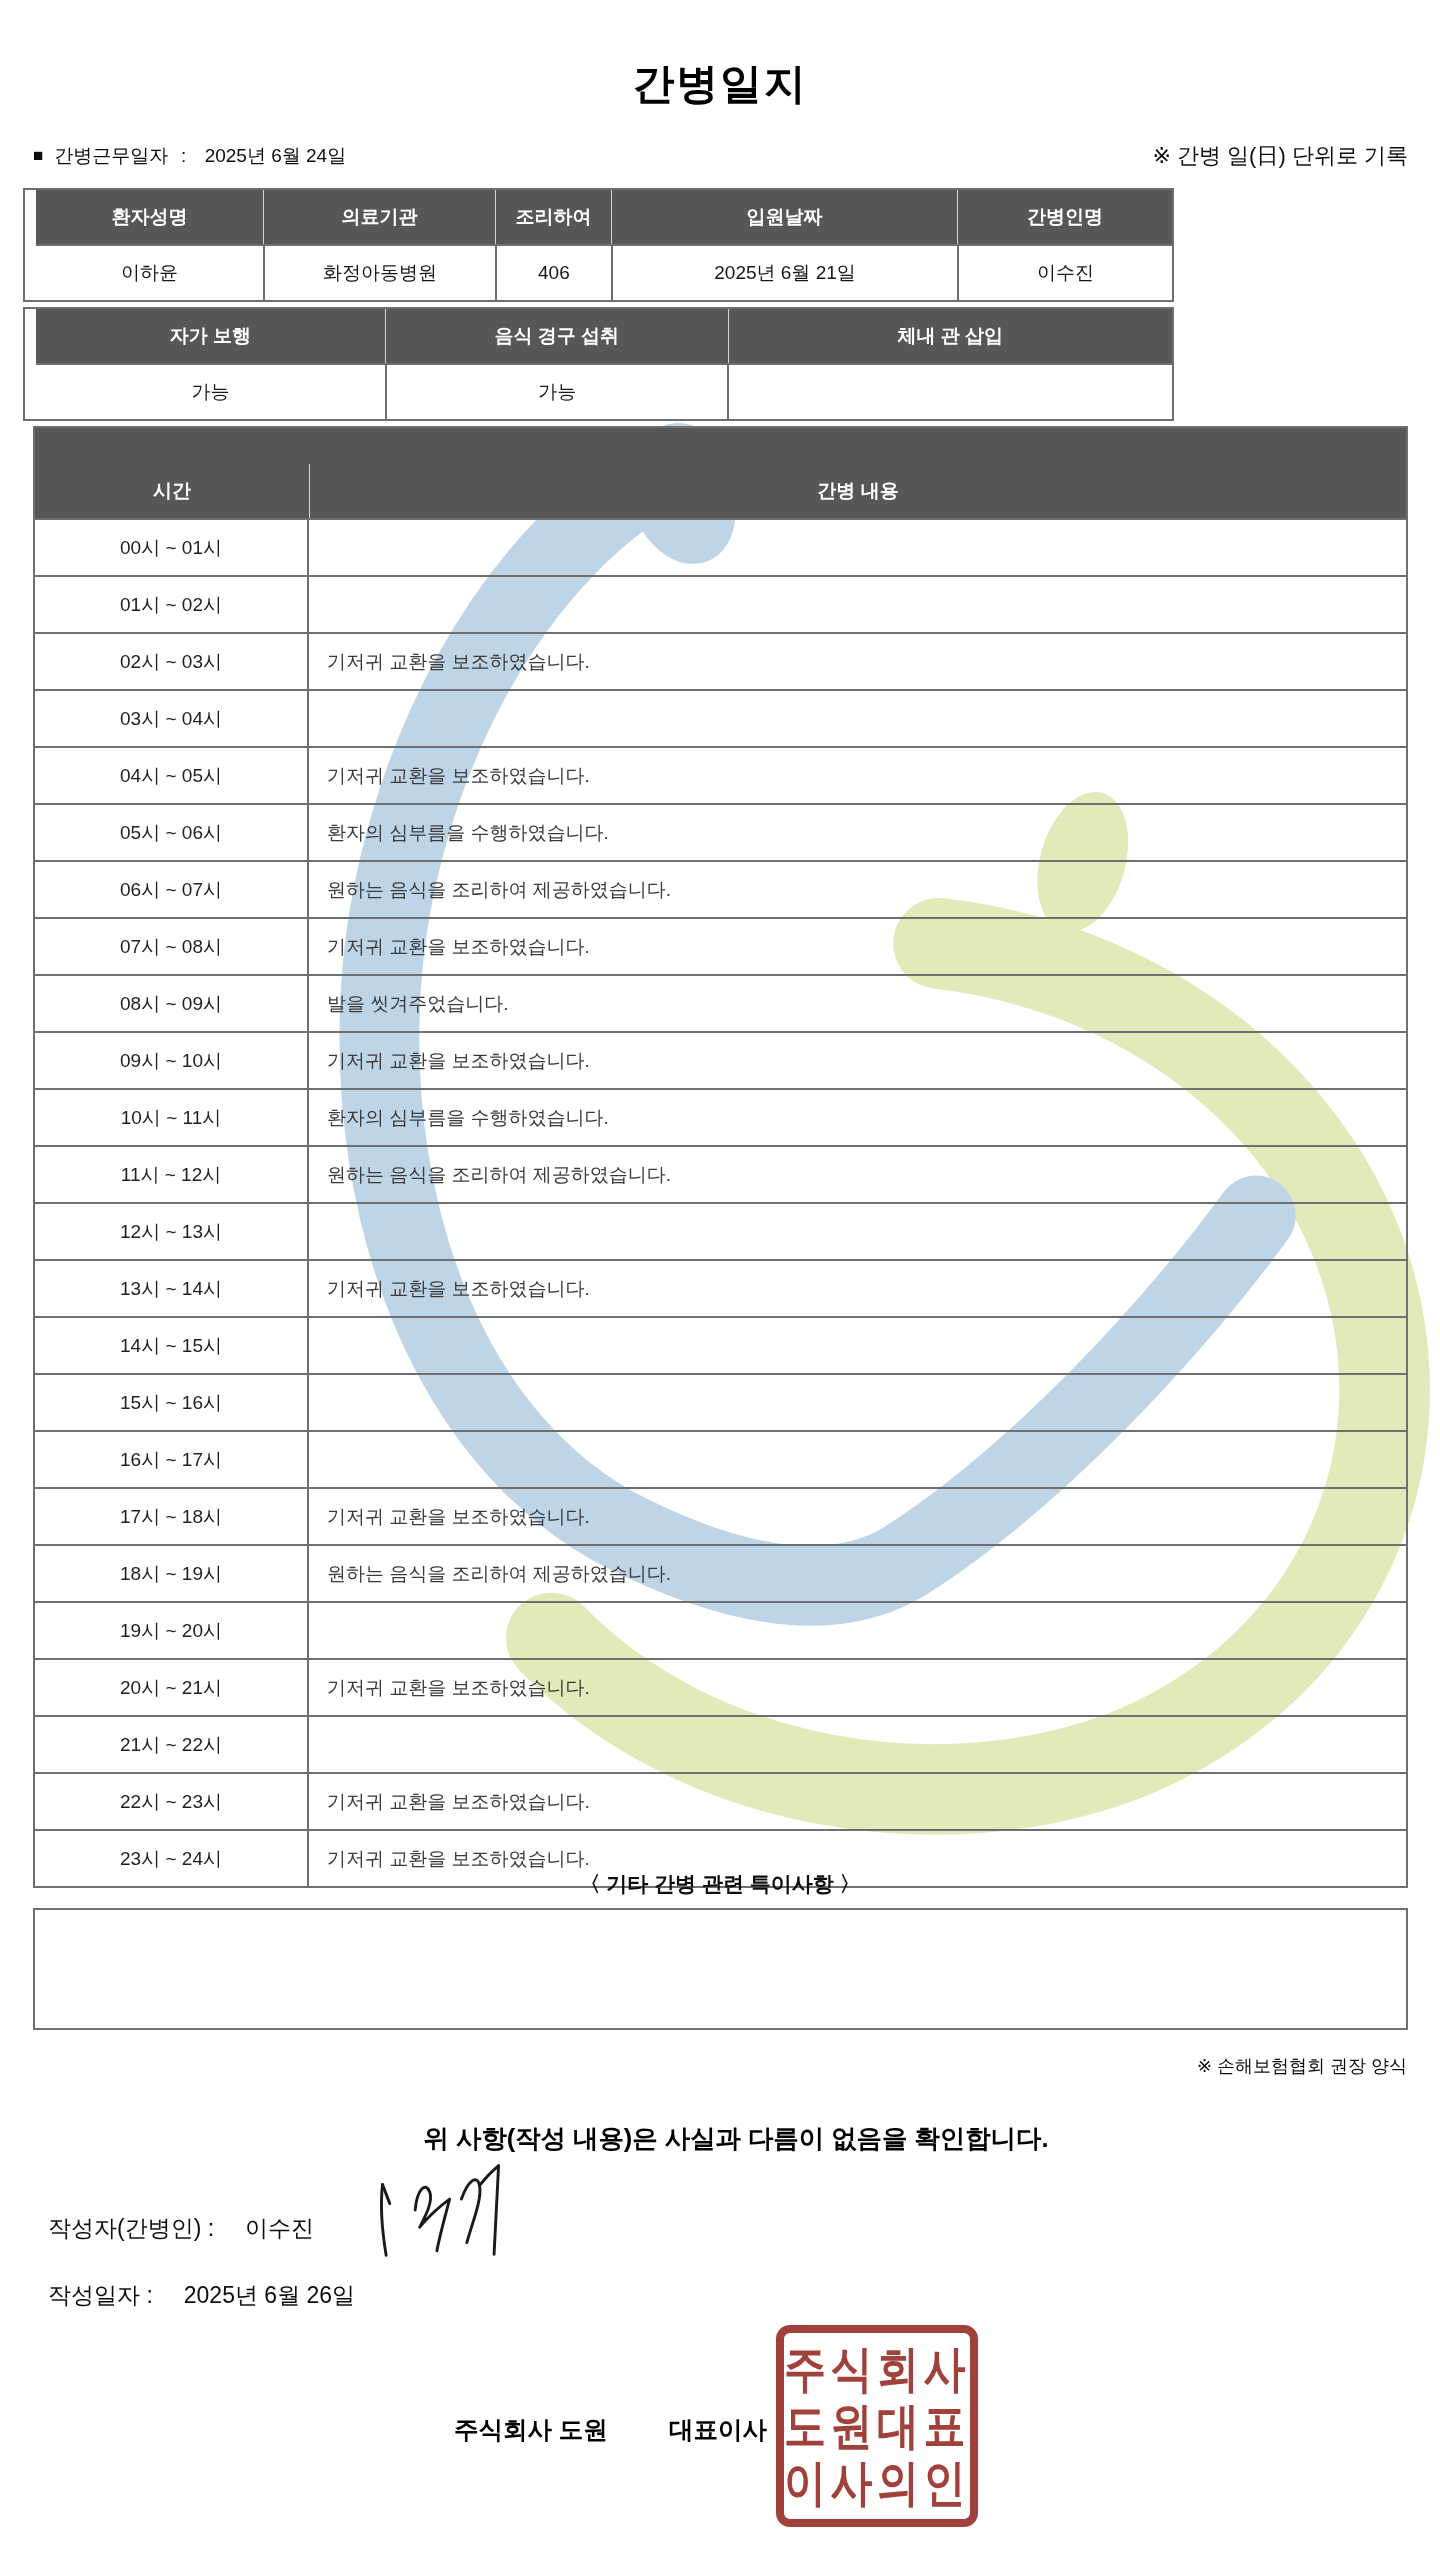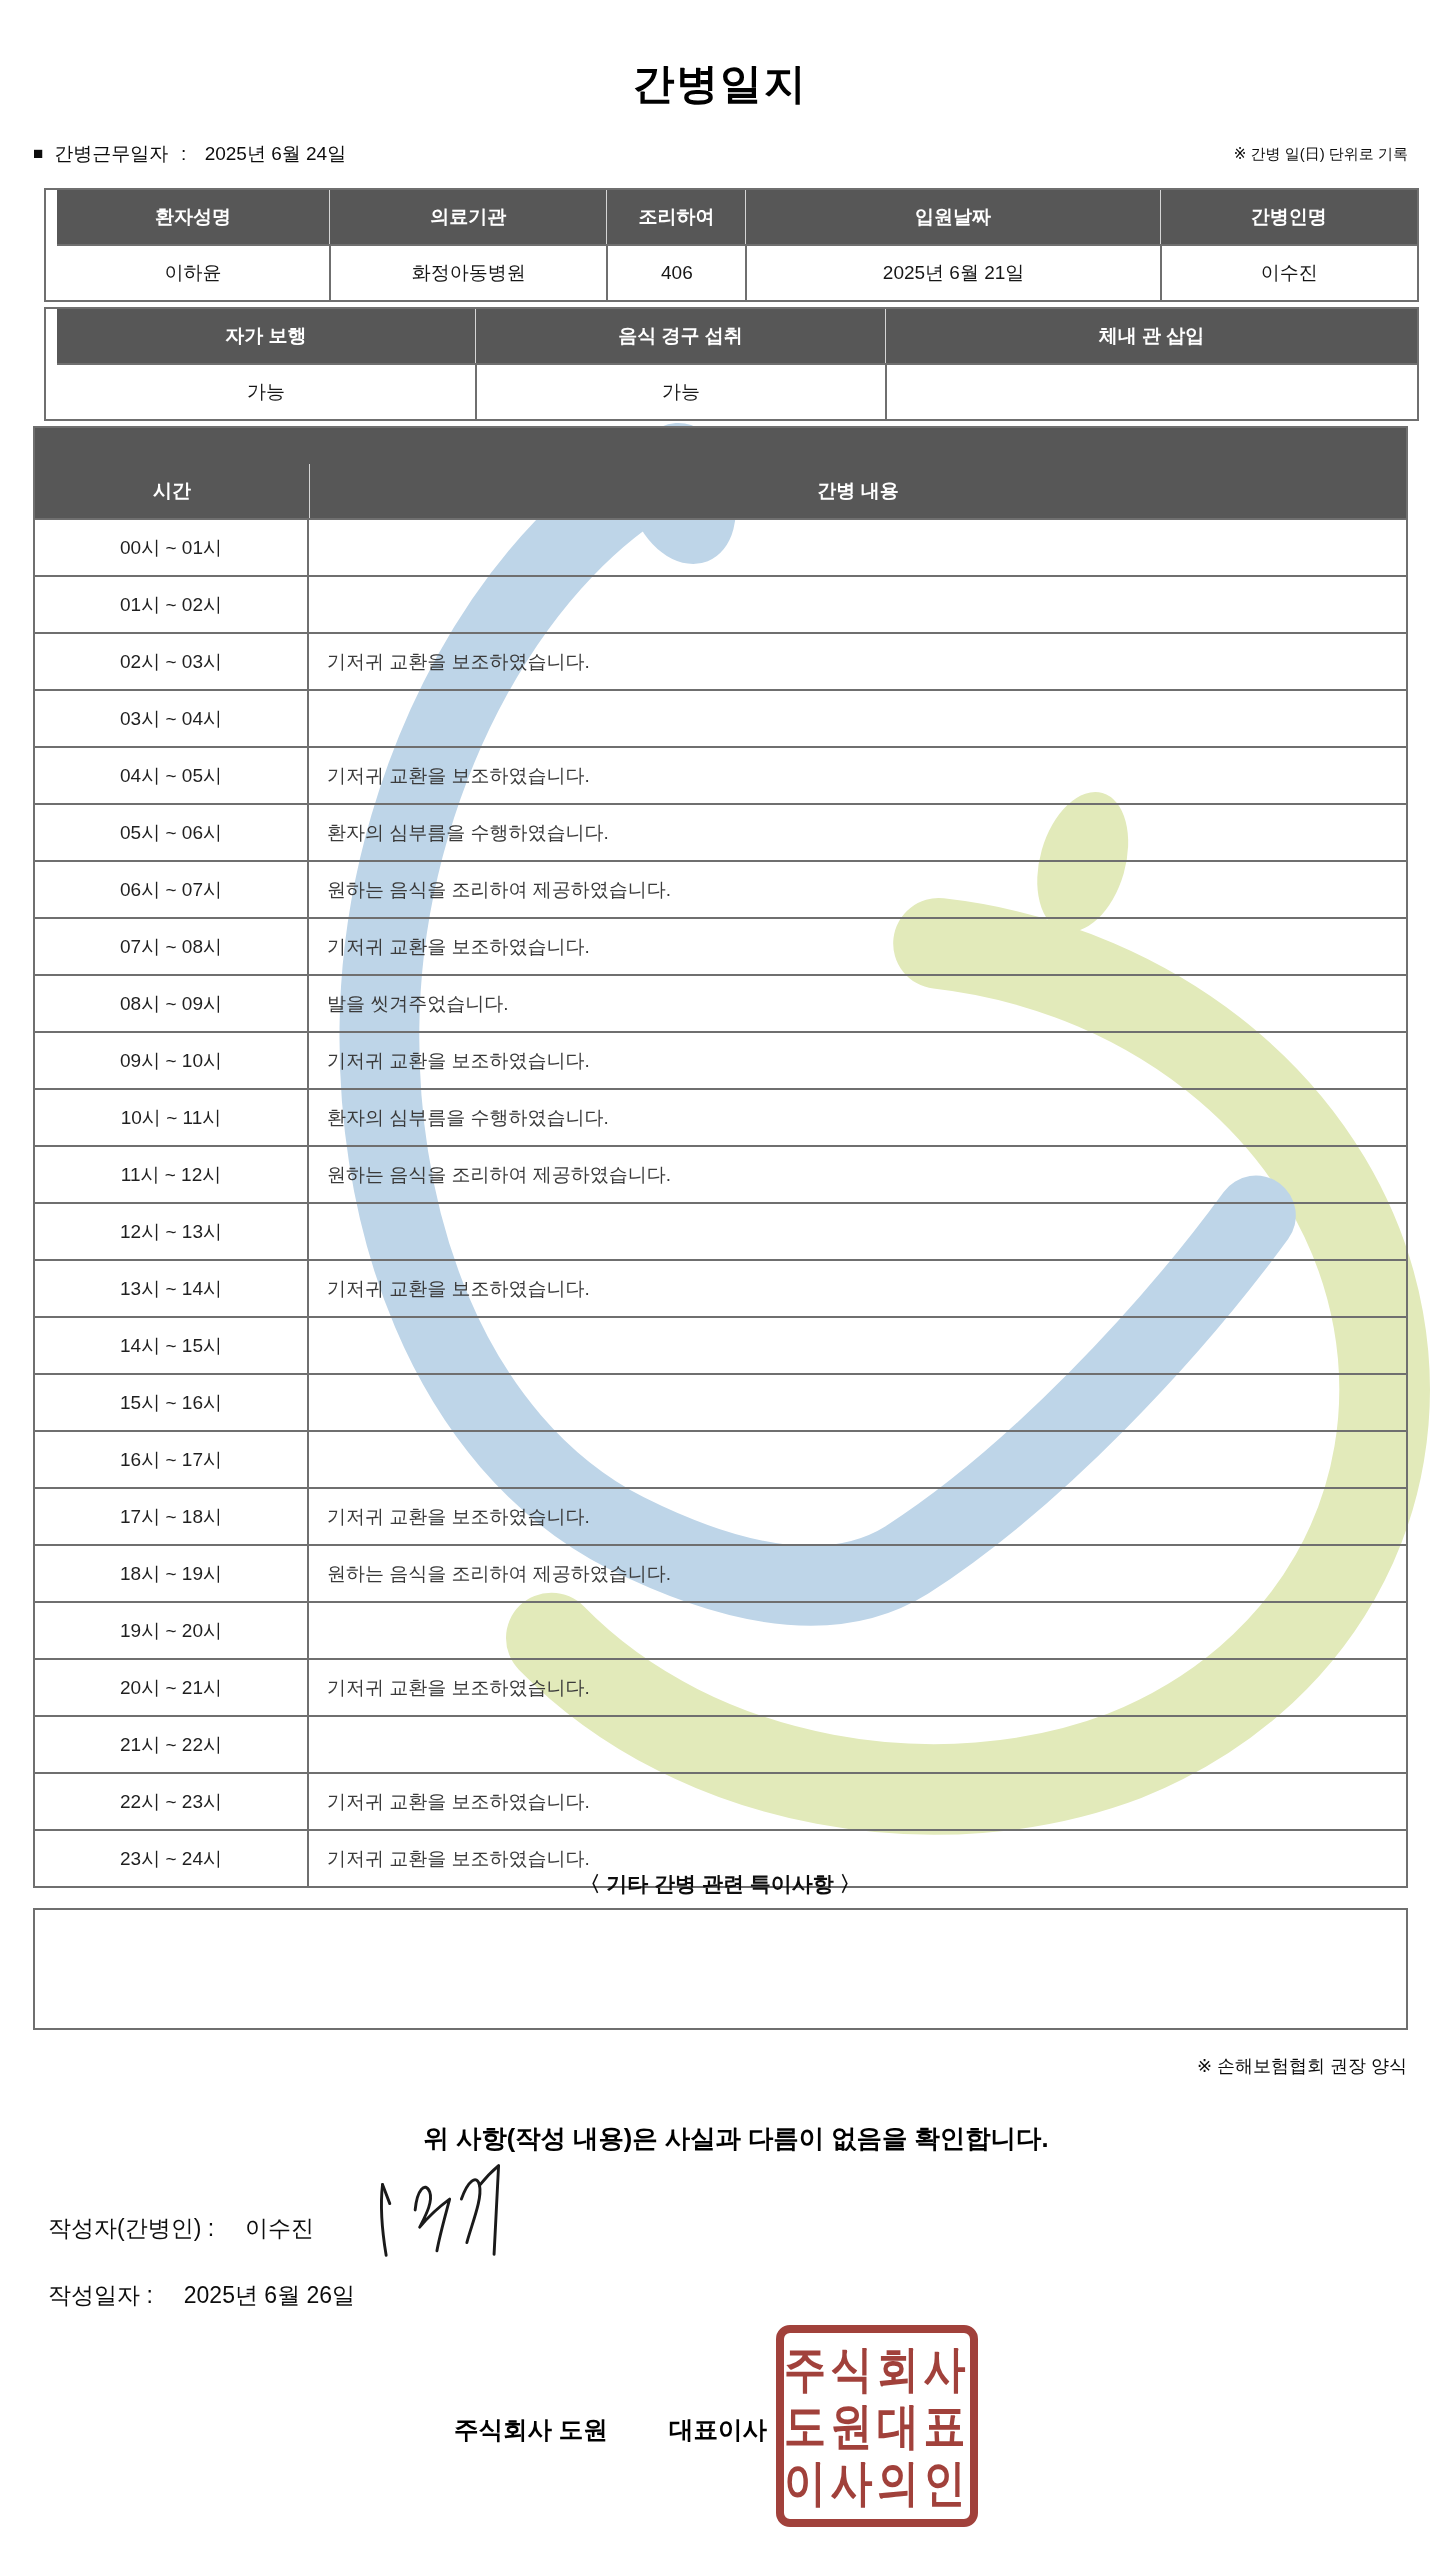--- a/index.html
+++ b/index.html
@@ -18,24 +18,24 @@
     position:absolute;top:56px;left:0;width:100%;
     text-align:center;font-size:42px;font-weight:bold;letter-spacing:1.8px;color:#000;
   }
   .dateline{
     position:absolute;top:141px;left:33px;width:1375px;
     display:flex;justify-content:space-between;align-items:center;font-size:19px;color:#0d0d0d;
   }
   .dateline .left{display:flex;align-items:center;gap:11px;}
   .sq-bullet{font-size:17px;line-height:1;position:relative;top:-0.9px;}
   .dateline .colon{margin:0 7.3px 0 1.8px;}
-  .unit-note{font-size:15px;color:#0d0d0d;margin-left:47px;}
+  .unit-note{font-size:22px;color:#0d0d0d;margin-left:47px;}
 
   
-  .btable{position:absolute;left:44px;width:1375px;border:2.7px solid #6f6f6f;box-sizing:border-box;padding-left:11px;}
+  .btable{position:absolute;left:23px;width:1151px;border:2.7px solid #6f6f6f;box-sizing:border-box;padding-left:11px;}
   .btable .hrow{display:flex;background:#575757;}
   .btable .hcell{
     display:flex;align-items:center;justify-content:center;
     color:#fff;font-weight:bold;font-size:19px;height:54px;box-sizing:border-box;
     border-left:1.8px solid rgba(255,255,255,.75);
   }
   .btable .hcell:first-child{border-left:none;}
   .btable .vrow{display:flex;border-top:2.7px solid #6f6f6f;}
   .btable .vcell{
     display:flex;align-items:center;justify-content:center;

